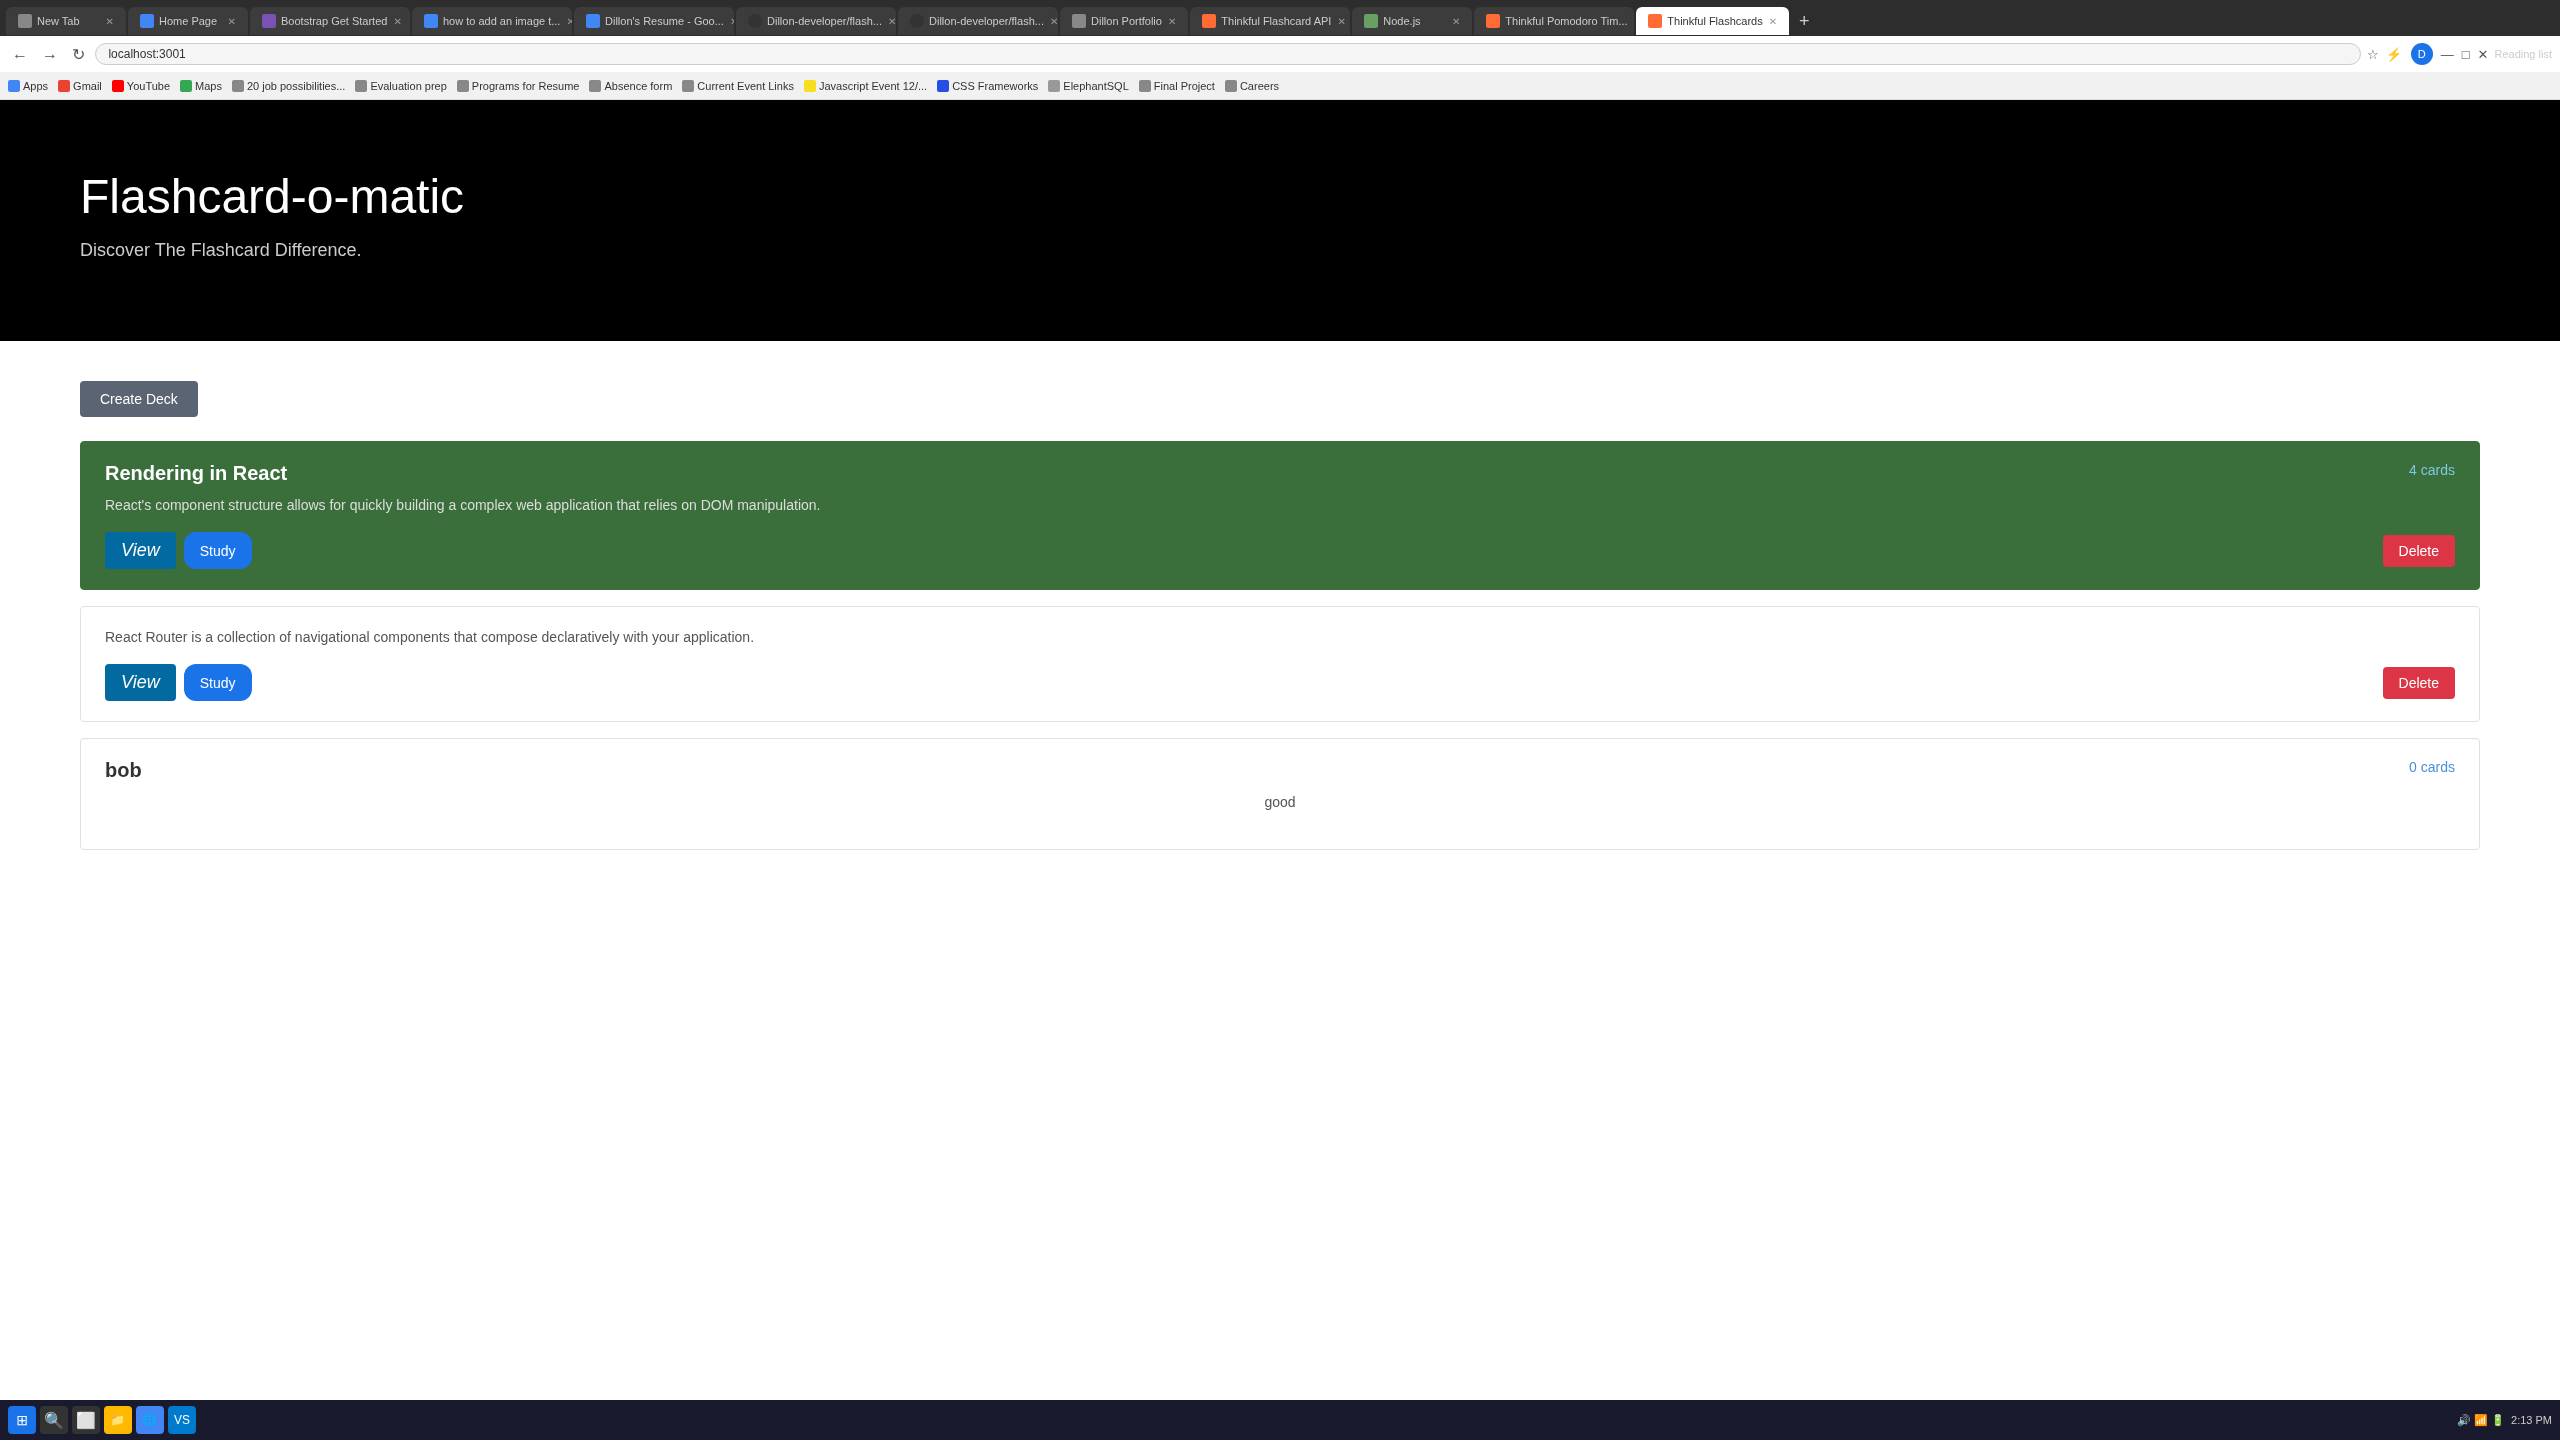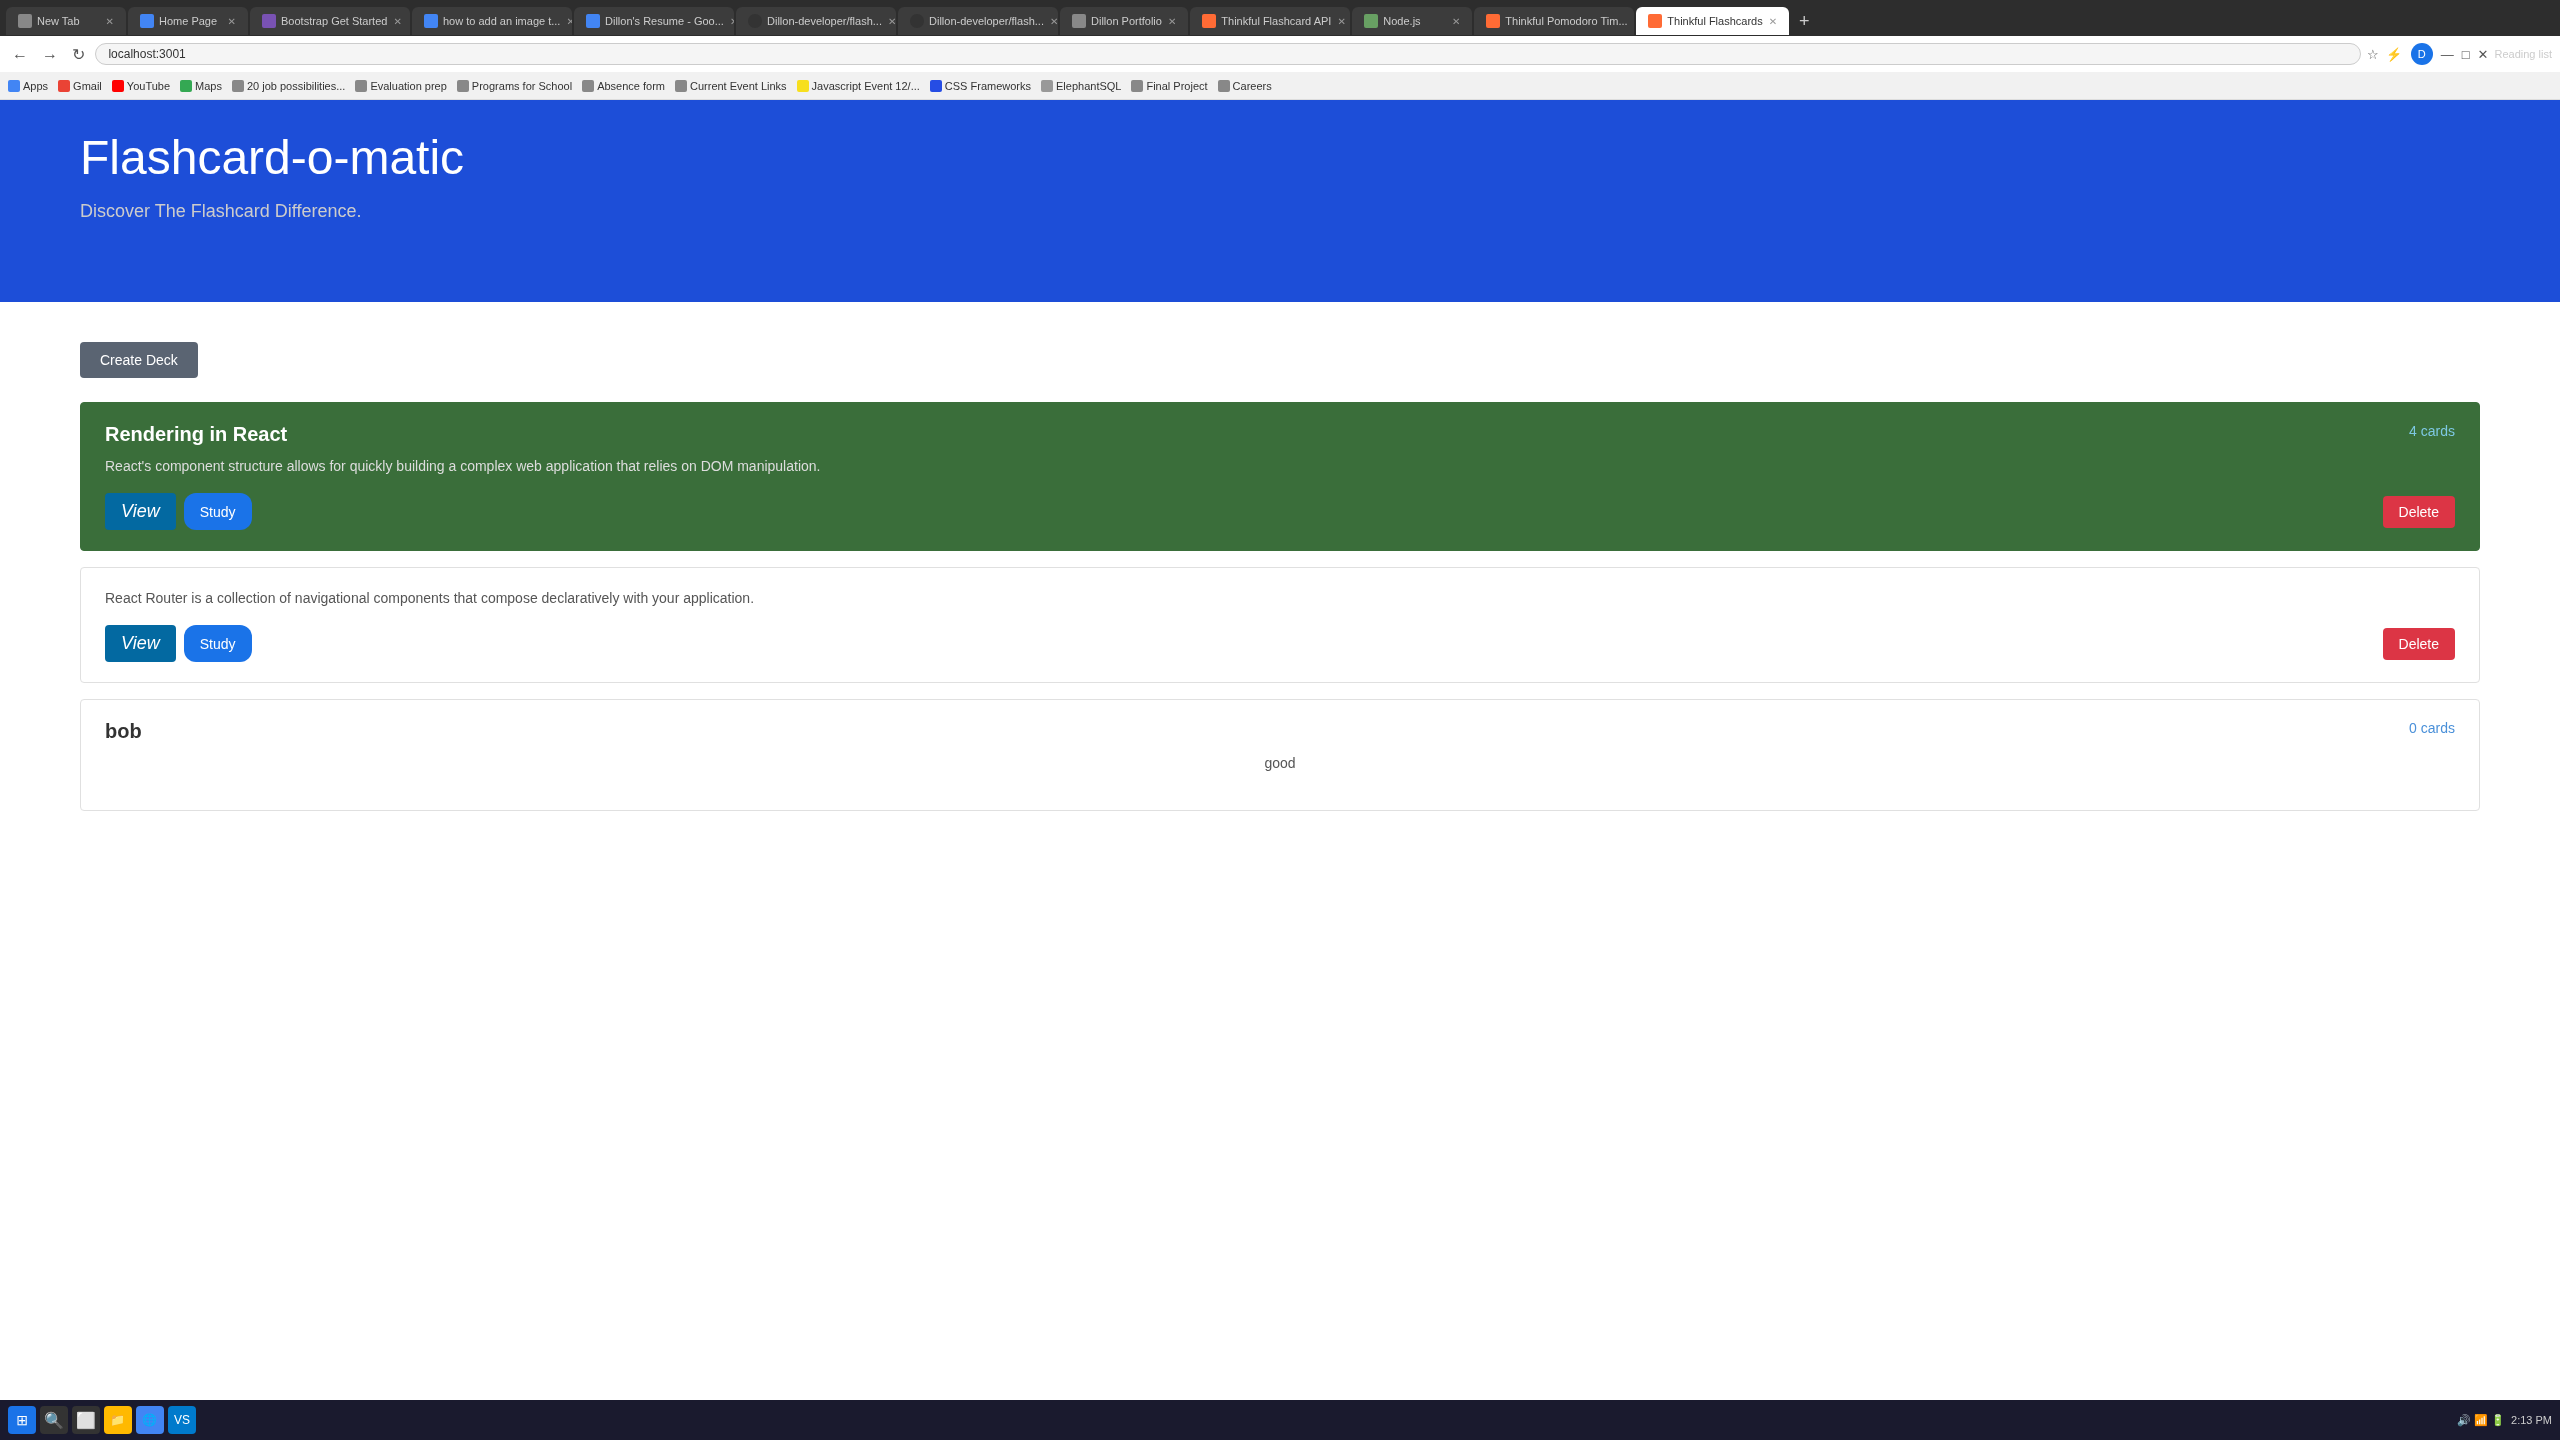--- a/index.html
+++ b/index.html
@@ -20,21 +20,21 @@
     .browser-actions { display: flex; align-items: center; gap: 8px; color: #555; font-size: 13px; }
 
     .bookmarks-bar { background: #f1f1f1; padding: 3px 8px; display: flex; align-items: center; gap: 10px; border-bottom: 1px solid #ddd; height: 28px; overflow: hidden; }
     .bookmark { font-size: 11px; color: #333; cursor: pointer; white-space: nowrap; display: flex; align-items: flex-start; gap: 3px; }
     .bk-icon { width: 12px; height: 12px; background: #888; border-radius: 2px; display: inline-block; flex-shrink: 0; }
     .bk-icon.apps { background: #4285f4; }
     .bk-icon.gmail { background: #ea4335; }
     .bk-icon.yt { background: #ff0000; }
 
     
-    .hero { background: #1d4ed8; color: #fff; padding: 30px 80px 80px 80px; width: 100%; }
+    .hero { background: #000000; color: #fff; padding: 69px 80px 80px 80px; width: 100%; }
     .hero-title { font-size: 48px; font-weight: 300; margin-bottom: 16px; }
     .hero-subtitle { font-size: 18px; color: #ccc; font-weight: 300; }
 
     .main-content { background: #fff; padding: 40px 80px; }
 
     .create-deck-btn { background: #5a6472; color: #fff; border: none; padding: 10px 20px; font-size: 14px; border-radius: 4px; cursor: pointer; margin-bottom: 24px; }
 
     .deck-card { border: 1px solid #e0e0e0; border-radius: 4px; margin-bottom: 16px; overflow: hidden; }
     .deck-card.highlighted { background: #3a6e3a; color: #fff; border-color: #3a6e3a; }
     .deck-card-inner { padding: 20px 24px; }
@@ -168,21 +168,21 @@
     <div class="bookmark">
       <span class="bk-icon"></span>
       <span>20 job possibilities...</span>
     </div>
     <div class="bookmark">
       <span class="bk-icon"></span>
       <span>Evaluation prep</span>
     </div>
     <div class="bookmark">
       <span class="bk-icon"></span>
-      <span>Programs for School</span>
+      <span>Programs for Resume</span>
     </div>
     <div class="bookmark">
       <span class="bk-icon"></span>
       <span>Absence form</span>
     </div>
     <div class="bookmark">
       <span class="bk-icon"></span>
       <span>Current Event Links</span>
     </div>
     <div class="bookmark">

